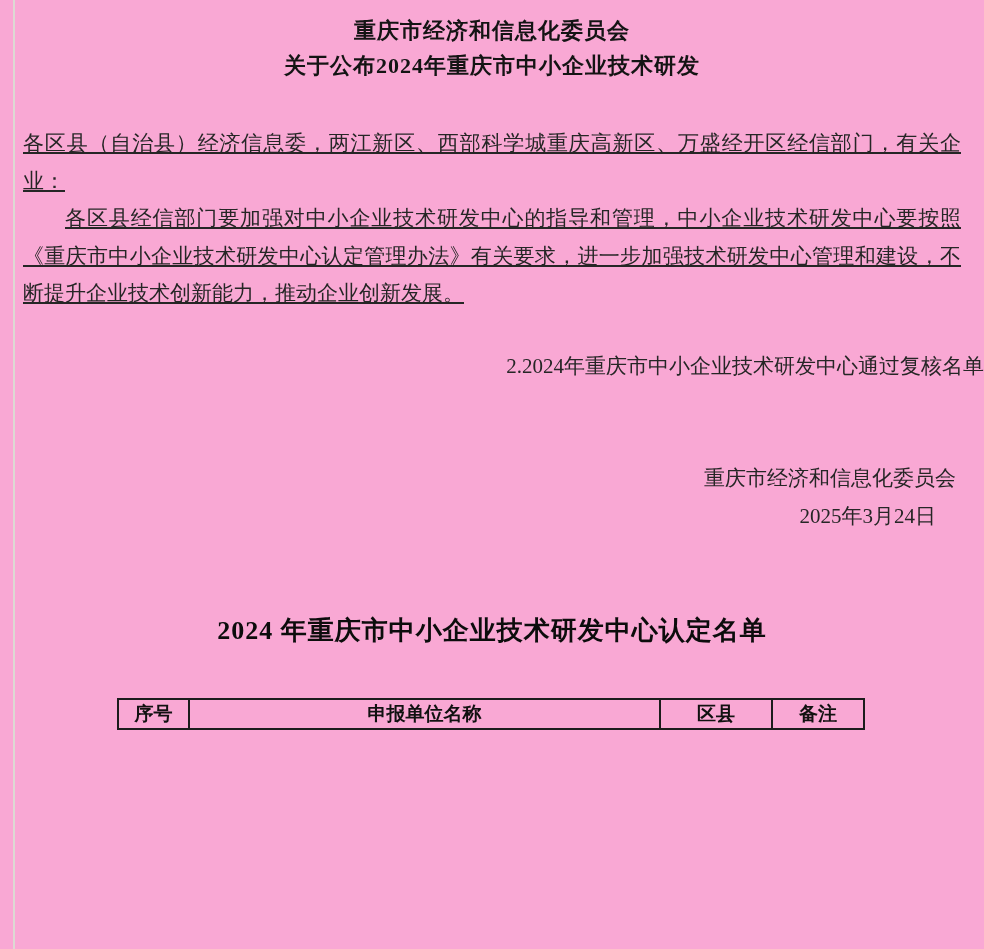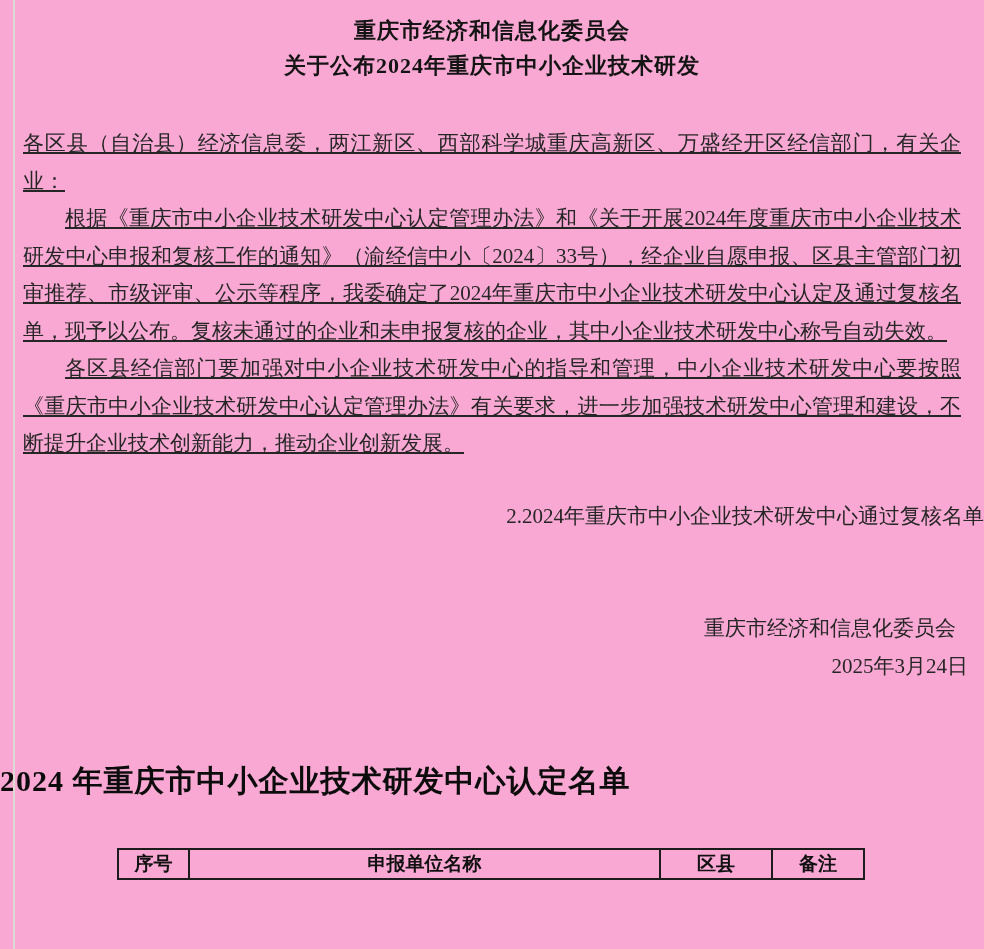--- a/index.html
+++ b/index.html
@@ -59,24 +59,25 @@
     text-align: right;
   }
   .signature {
     margin-top: 74px;
     text-align: right;
     font-size: 21px;
     line-height: 38px;
     color: #262626;
   }
   .sig-org { padding-right: 28px; }
-  .sig-date { padding-right: 16px; }
+  .sig-date { padding-right: 48px; }
   .list-heading {
     margin: 74px 0 0 0;
-    font-size: 30px;
+    text-align: center;
+    font-size: 26px;
     line-height: 44px;
     font-weight: 700;
     color: #0c0c0c;
     letter-spacing: 1px;
     font-family: "Liberation Serif", "DejaVu Serif", serif;
   }
   .annex-table {
     margin: 45px 0 0 117px;
     width: 746px;
     border-collapse: collapse;
@@ -109,21 +110,20 @@
 
   <div class="scan-edge"></div>
 
   <div class="doc-title">
     <div>重庆市经济和信息化委员会</div>
     <div>关于公布2024年重庆市中小企业技术研发</div>
   </div>
 
   <div class="doc-body">
     <p class="salutation">各区县（自治县）经济信息委，两江新区、西部科学城重庆高新区、万盛经开区经信部门，有关企业：</p>
-    <p class="para indent">根据《重庆市中小企业技术研发中心认定管理办法》和《关于开展2024年度重庆市中小企业技术研发中心申报和复核工作的通知》（渝经信中小〔2024〕33号），经企业自愿申报、区县主管部门初审推荐、市级评审、公示等程序，我委确定了2024年重庆市中小企业技术研发中心认定及通过复核名单，现予以公布。复核未通过的企业和未申报复核的企业，其中小企业技术研发中心称号自动失效。</p>
     <p class="para indent">各区县经信部门要加强对中小企业技术研发中心的指导和管理，中小企业技术研发中心要按照《重庆市中小企业技术研发中心认定管理办法》有关要求，进一步加强技术研发中心管理和建设，不断提升企业技术创新能力，推动企业创新发展。</p>
   </div>
 
   <div class="attachments">
     <div class="attach-line attach-line-2">
       <span>2.2024年重庆市中小企业技术研发中心通过复核名单</span>
     </div>
   </div>
 
   <div class="signature">

